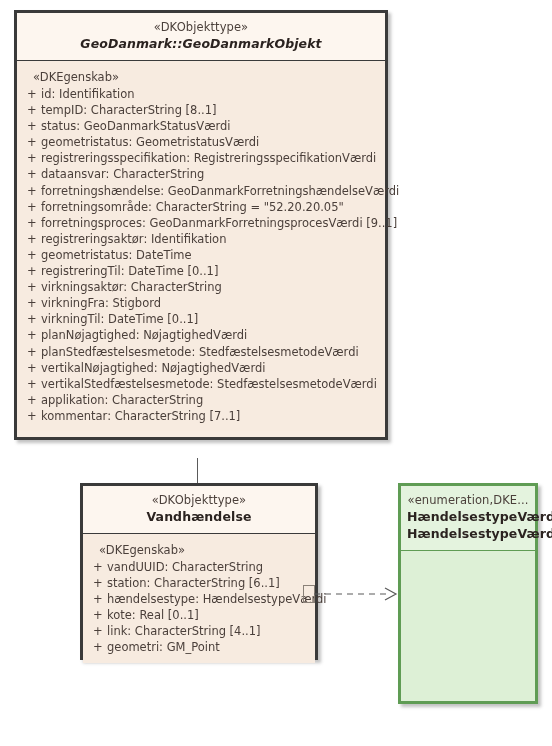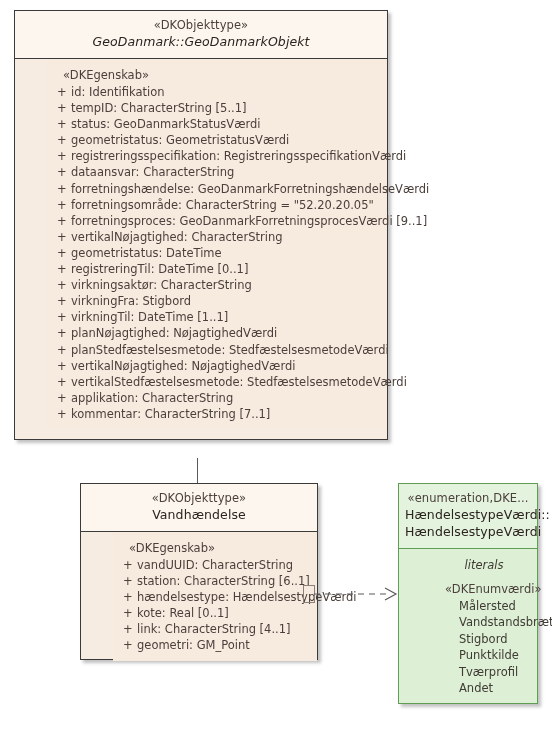--- a/index.html
+++ b/index.html
@@ -13,21 +13,21 @@
     position: relative;
     font-family: "DejaVu Sans", "Liberation Sans", sans-serif;
     color: #4a3f3a;
     overflow: hidden;
   }
 
   
   .uml-box {
     position: absolute;
     box-sizing: border-box;
-    border: 1px solid #000000;
+    border: 3px solid #000000;
     box-shadow: 3px 3px 3px rgba(120,120,120,0.45);
   }
   .uml-box.brown { background: #f7ece2; border-color: #3a3a3a; }
   .uml-box.green { background: #ddf0d6; border-color: #5f9c54; }
 
   .box-header {
     box-sizing: border-box;
     text-align: center;
     padding: 7px 6px 8px 6px;
     border-bottom: 1px solid #3a3a3a;
@@ -37,30 +37,29 @@
 
   .stereotype {
     font-size: 11.5px;
     line-height: 15px;
     color: #4a3f3a;
     letter-spacing: 0.1px;
   }
   .class-name {
     font-size: 12.5px;
     line-height: 17px;
-    font-weight: normal;
+    font-weight: bold;
     color: #2b2320;
     letter-spacing: 0.1px;
   }
   .class-name.italic { font-style: italic; }
 
   .box-body {
     box-sizing: border-box;
     padding: 8px 6px 7px 6px;
-    margin-left: 32px;
   }
   .uml-box.brown > .box-body { background: #f7ebe0; }
   .uml-box.green  > .box-body { background: #ddf0d6; }
 
   .group-label {
     font-size: 11.5px;
     line-height: 16px;
     padding-left: 10px;
     color: #4a3f3a;
     margin-bottom: 1px;
@@ -128,21 +127,21 @@
 
   <div class="box-body">
     <div class="group-label">«DKEgenskab»</div>
     <div id="superclass-attrs">
         <div class="attr-row">
           <span class="attr-vis">+</span>
           <span class="attr-text">id: Identifikation</span>
         </div>
         <div class="attr-row">
           <span class="attr-vis">+</span>
-          <span class="attr-text">tempID: CharacterString [5..1]</span>
+          <span class="attr-text">tempID: CharacterString [8..1]</span>
         </div>
         <div class="attr-row">
           <span class="attr-vis">+</span>
           <span class="attr-text">status: GeoDanmarkStatusVærdi</span>
         </div>
         <div class="attr-row">
           <span class="attr-vis">+</span>
           <span class="attr-text">geometristatus: GeometristatusVærdi</span>
         </div>
         <div class="attr-row">
@@ -160,41 +159,41 @@
         <div class="attr-row">
           <span class="attr-vis">+</span>
           <span class="attr-text">forretningsområde: CharacterString = "52.20.20.05"</span>
         </div>
         <div class="attr-row">
           <span class="attr-vis">+</span>
           <span class="attr-text">forretningsproces: GeoDanmarkForretningsprocesVærdi [9..1]</span>
         </div>
         <div class="attr-row">
           <span class="attr-vis">+</span>
-          <span class="attr-text">vertikalNøjagtighed: CharacterString</span>
+          <span class="attr-text">registreringsaktør: Identifikation</span>
         </div>
         <div class="attr-row">
           <span class="attr-vis">+</span>
           <span class="attr-text">geometristatus: DateTime</span>
         </div>
         <div class="attr-row">
           <span class="attr-vis">+</span>
           <span class="attr-text">registreringTil: DateTime [0..1]</span>
         </div>
         <div class="attr-row">
           <span class="attr-vis">+</span>
           <span class="attr-text">virkningsaktør: CharacterString</span>
         </div>
         <div class="attr-row">
           <span class="attr-vis">+</span>
           <span class="attr-text">virkningFra: Stigbord</span>
         </div>
         <div class="attr-row">
           <span class="attr-vis">+</span>
-          <span class="attr-text">virkningTil: DateTime [1..1]</span>
+          <span class="attr-text">virkningTil: DateTime [0..1]</span>
         </div>
         <div class="attr-row">
           <span class="attr-vis">+</span>
           <span class="attr-text">planNøjagtighed: NøjagtighedVærdi</span>
         </div>
         <div class="attr-row">
           <span class="attr-vis">+</span>
           <span class="attr-text">planStedfæstelsesmetode: StedfæstelsesmetodeVærdi</span>
         </div>
         <div class="attr-row">
@@ -270,25 +269,13 @@
 </svg>
 
 <div class="uml-box green" id="enum-box" style="left:398px; top:483px; width:140px; height:221px;">
 
   <div class="box-header">
     <div class="stereotype">«enumeration,DKE...</div>
     <div class="class-name">HændelsestypeVærdi::</div>
     <div class="class-name">HændelsestypeVærdi</div>
   </div>
 
-  <div class="box-body">
-    <div class="compartment-label" style="margin-bottom:8px;">literals</div>
-    <div class="group-label" style="padding-left:8px;">«DKEnumværdi»</div>
-    <div id="enum-literals">
-        <div class="lit-row">Målersted</div>
-        <div class="lit-row">Vandstandsbræt</div>
-        <div class="lit-row">Stigbord</div>
-        <div class="lit-row">Punktkilde</div>
-        <div class="lit-row">Tværprofil</div>
-        <div class="lit-row">Andet</div>
-      </div>
-  </div>
 </div>
 
 </body></html>

